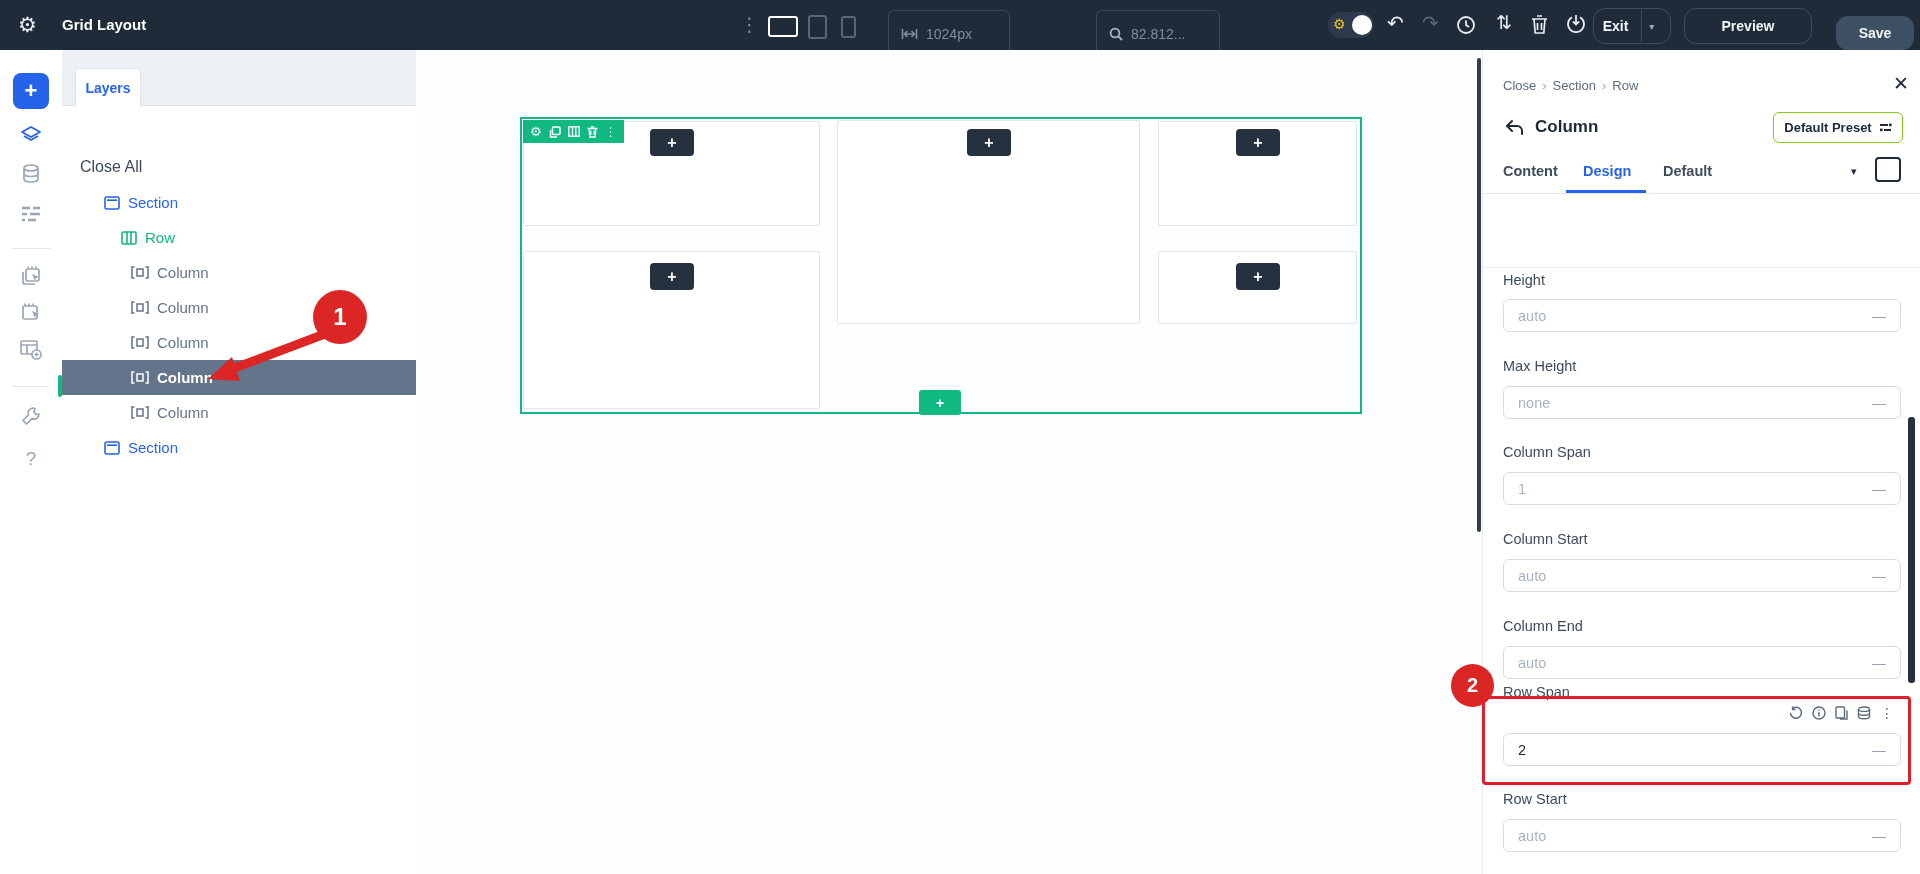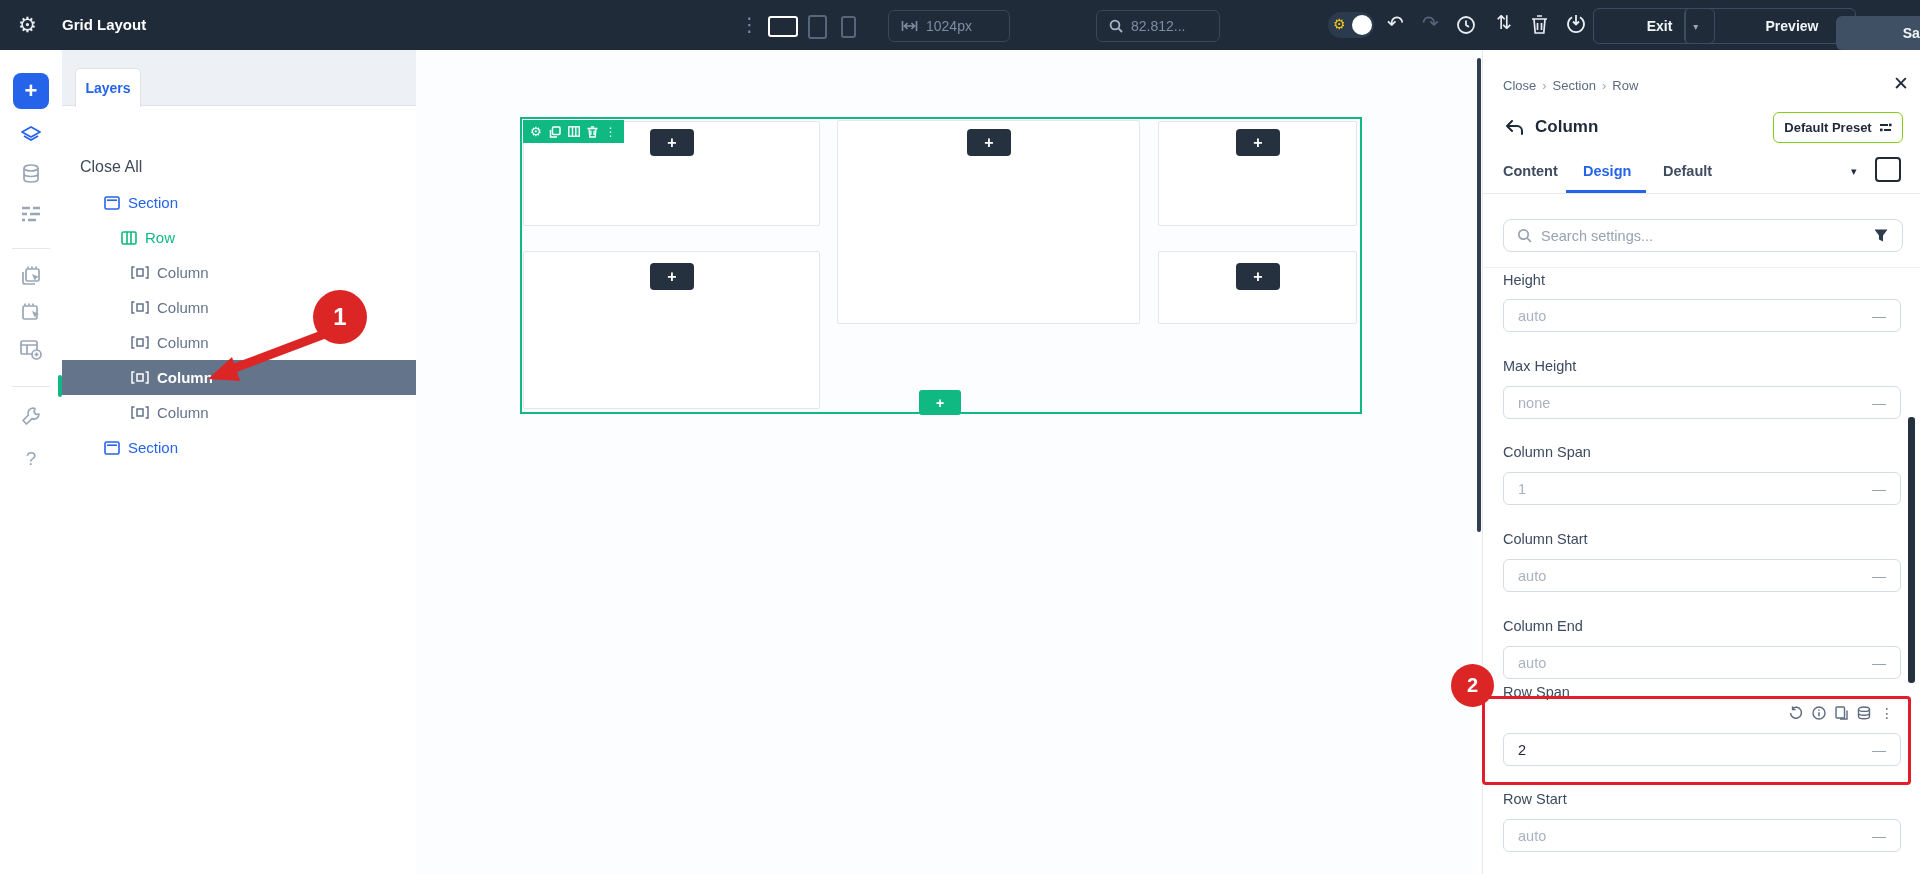--- a/index.html
+++ b/index.html
@@ -4,23 +4,23 @@
 <style>
   html,body{margin:0;padding:0;background:#fff;}
   #app{position:relative;width:1920px;height:874px;overflow:hidden;
        font-family:"Liberation Sans","DejaVu Sans",sans-serif;color:#1f2937;}
   .abs{position:absolute;}
   
   #topbar{left:0;top:0;width:1920px;height:50px;background:#1f2b39;display:flex;align-items:center;}
   .tb-icon{color:#e8edf3;font-size:19px;line-height:1;}
   .tb-dim{color:#55667c;}
   .tb-box{height:30px;border:1px solid #3a4757;border-radius:6px;display:flex;align-items:center;gap:8px;
-          padding:0 12px;color:#7e8da1;font-size:14px;}
-  .tb-btn{height:34px;border:1px solid #3e4c5f;border-radius:6px;color:#f2f5f8;font-size:14px;font-weight:700;
-          display:flex;align-items:center;justify-content:center;background:transparent;padding-left:44px;}
+          padding:8px 12px;color:#7e8da1;font-size:14px;}
+  .tb-btn{height:34px;border:1px solid #3e4c5f;border-radius:12px;color:#f2f5f8;font-size:14px;font-weight:700;
+          display:flex;align-items:center;justify-content:center;background:transparent;}
   .device{border:2px solid #56677d;border-radius:3px;}
   .device.active{border-color:#fff;}
   
   #iconbar{left:0;top:50px;width:62px;height:824px;background:#fff;border-right:1px solid #e3e7ec;}
   .ib-div{left:12px;width:38px;height:1px;background:#e3e7ec;}
   .ib-ic{left:0;width:62px;display:flex;justify-content:center;color:#9aa6b5;}
   
   #layers{left:62px;top:50px;width:354px;height:824px;background:#fff;border-right:1px solid #e2e6ea;}
   #layers-band{left:0;top:0;width:354px;height:55px;background:#edf0f4;border-bottom:1px solid #dee3e9;}
   #layers-tab{left:13px;top:18px;width:64px;height:38px;background:#fff;border:1px solid #dee3e9;border-bottom:none;
@@ -320,30 +320,20 @@
     </div>
 
     <span class="tab abs" style="left:20px;top:113px;">Content</span>
     <span class="tab active abs" style="left:100px;top:113px;">Design</span>
     <span class="tab abs" style="left:180px;top:113px;">Default</span>
     <div class="abs" style="left:83px;top:140px;width:80px;height:3px;background:#2563eb;"></div>
     <span class="abs" style="left:368px;top:115px;font-size:11px;color:#1e293b;">▾</span>
     <div class="abs" style="left:392px;top:107px;width:22px;height:21px;border:2.5px solid #1f2937;border-radius:4px;"></div>
     <div class="divider abs" style="top:143px;"></div>
 
-    <div class="abs" style="left:20px;top:169px;width:400px;height:33px;border:1px solid #d6dce4;border-radius:8px;display:flex;align-items:center;box-sizing:border-box;">
-      <svg style="margin-left:13px;" width="15" height="15" viewBox="0 0 15 15">
-        <circle cx="6.5" cy="6.5" r="4.7" stroke="#97a3b2" stroke-width="1.7" fill="none"></circle>
-          <path d="M10.2 10.2 14 14" stroke="#97a3b2" stroke-width="1.7"></path>
-      </svg>
-      <span style="margin-left:9px;font-size:14.5px;color:#97a3b2;">Search settings...</span>
-      <svg style="margin-left:auto;margin-right:14px;" width="14" height="13" viewBox="0 0 14 13">
-        <path d="M0.5 0.5h13L9 6.5v6l-4-2v-4Z" fill="#2f3b4c"></path>
-      </svg>
-    </div>
     <div class="divider abs" style="top:217px;background:#eceff3;"></div>
 
     <span class="fld-label abs" style="top:222px;">Height</span>
     <div class="fld-input abs" style="top:249px;">
       <span class="fld-val">auto</span>
       <span class="fld-dash">—</span>
     </div>
 
     <span class="fld-label abs" style="top:308px;">Max Height</span>
     <div class="fld-input abs" style="top:336px;">

